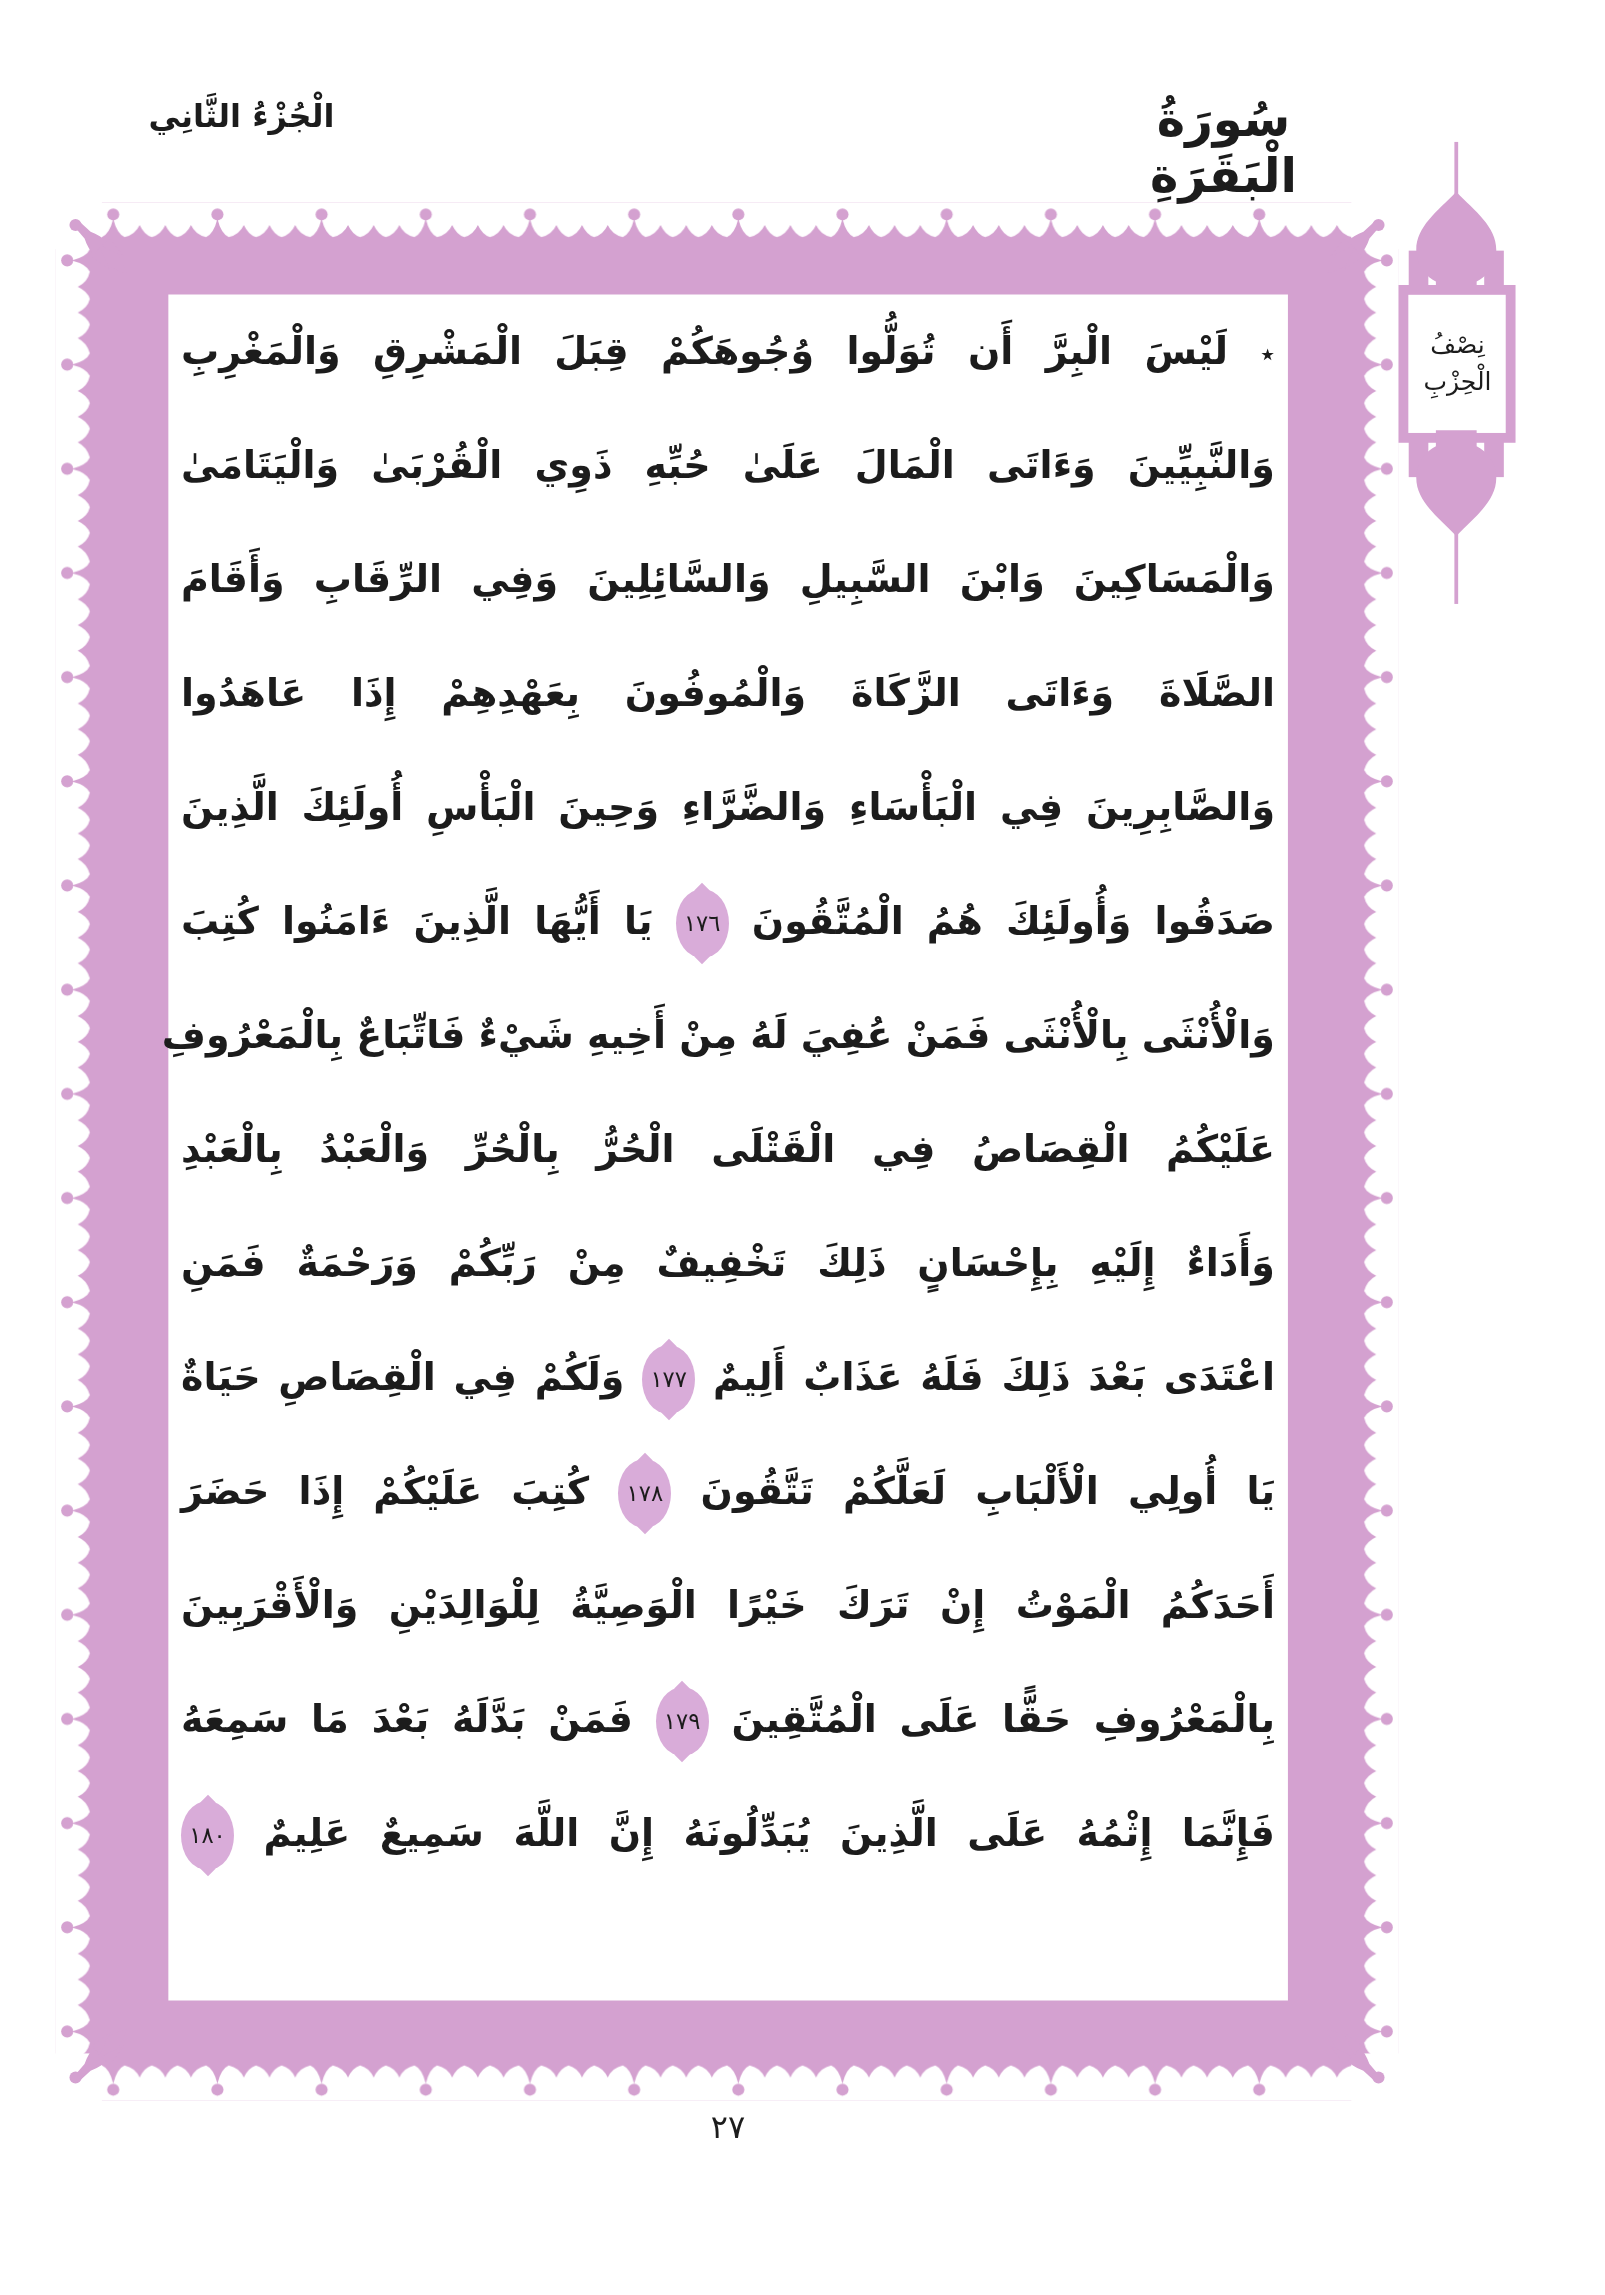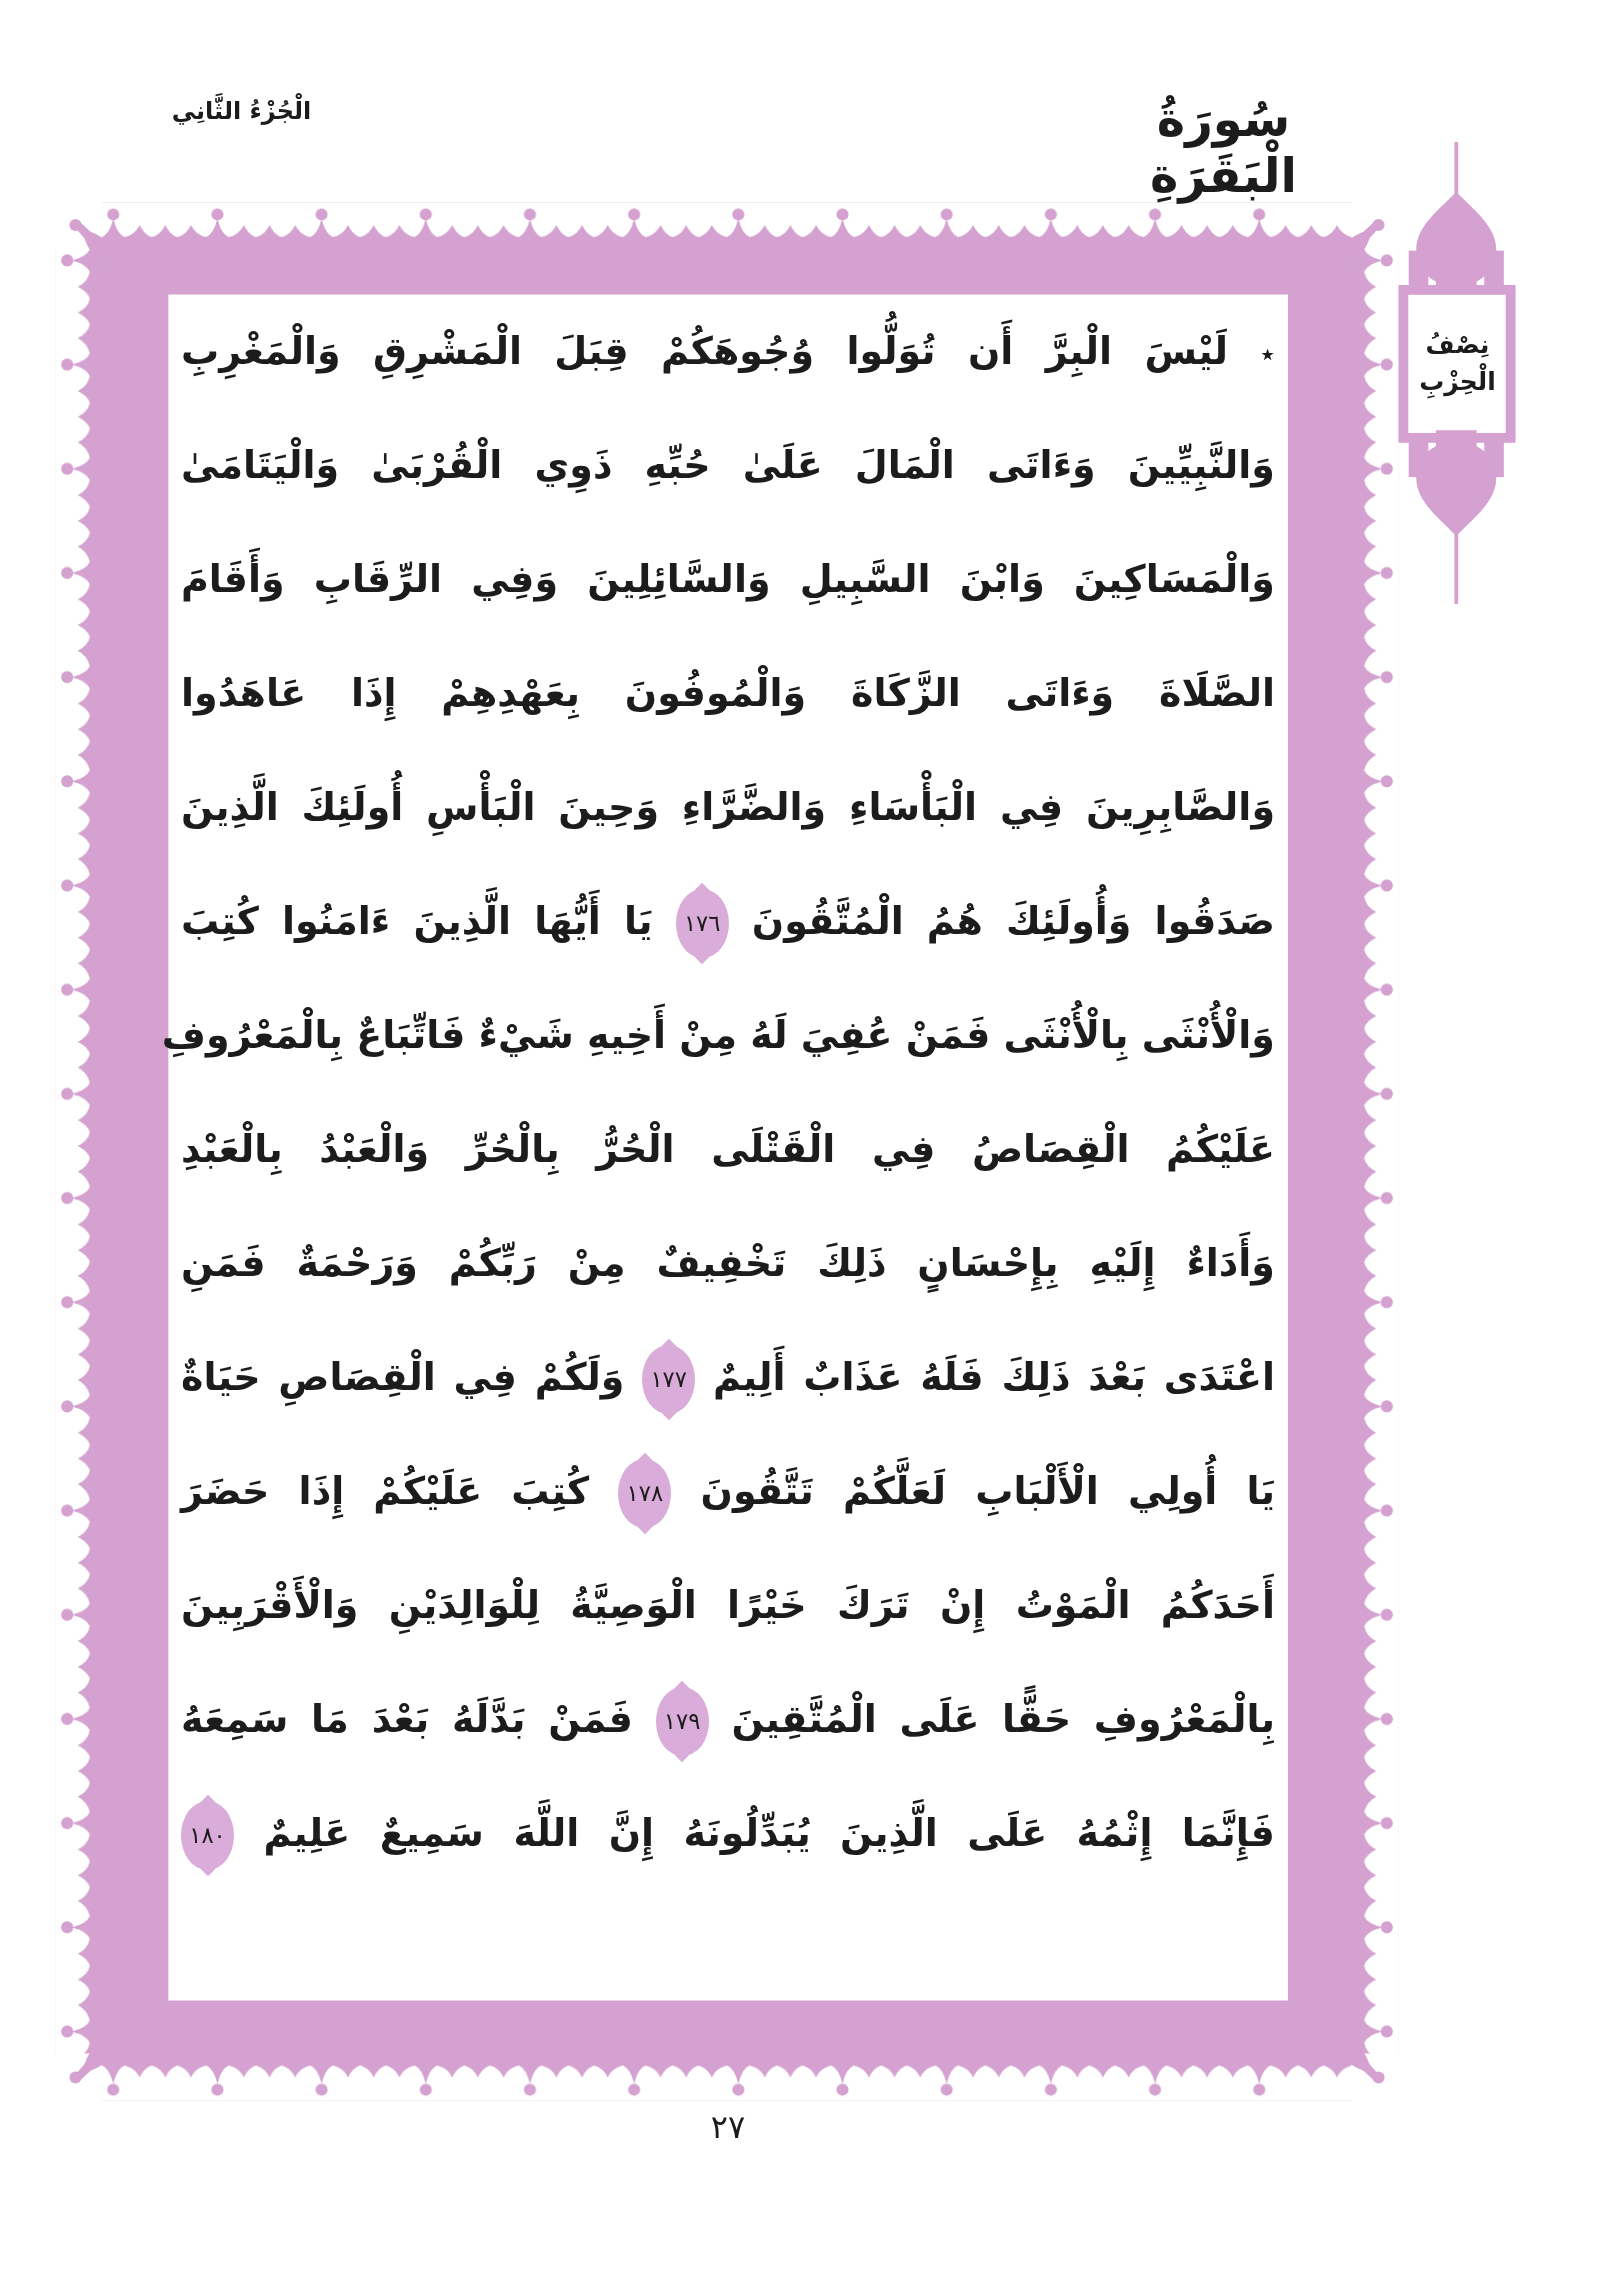--- a/index.html
+++ b/index.html
@@ -7,31 +7,31 @@
     --marker-pink:#D9ACD9;
     --ink:#1C1C1C;
   }
   *{margin:0;padding:0;box-sizing:border-box;}
   html,body{width:1605px;height:2295px;background:#ffffff;
     font-family:"DejaVu Sans",sans-serif;color:var(--ink);}
   #page{position:relative;width:1605px;height:2295px;overflow:hidden;background:#fff;}
 
   
   .juz-label{position:absolute;left:83px;top:97px;width:317px;
-    font-size:24px;font-weight:bold;text-align:center;direction:rtl;}
+    font-size:32px;font-weight:bold;text-align:center;direction:rtl;}
   .surah-label{position:absolute;left:1099px;top:91px;width:249px;
     font-size:48px;font-weight:bold;text-align:center;direction:rtl;}
 
   
   .frame-svg{position:absolute;left:0;top:0;width:1605px;height:2295px;pointer-events:none;}
 
   
   .hizb-box-text{position:absolute;left:1404px;top:291px;width:107px;height:145px;
     display:flex;flex-direction:column;align-items:center;justify-content:center;
-    font-size:25px;font-weight:bold;direction:rtl;line-height:1.45;}
+    font-size:25px;font-weight:normal;direction:rtl;line-height:1.45;}
 
   
   .text-area{position:absolute;left:168px;top:294px;width:1120px;height:1707px;
     padding:0 13px;direction:rtl;}
   .qline{height:114px;line-height:114px;font-size:38px;font-weight:bold;
     text-align:justify;text-align-last:justify;white-space:nowrap;color:var(--ink);}
   .seg{color:var(--ink);}
   .hizb-star{font-size:27px;vertical-align:middle;}
   .vmark{display:inline-block;position:relative;width:53px;height:69px;
     background:var(--marker-pink);border-radius:26.4px / 35px;

